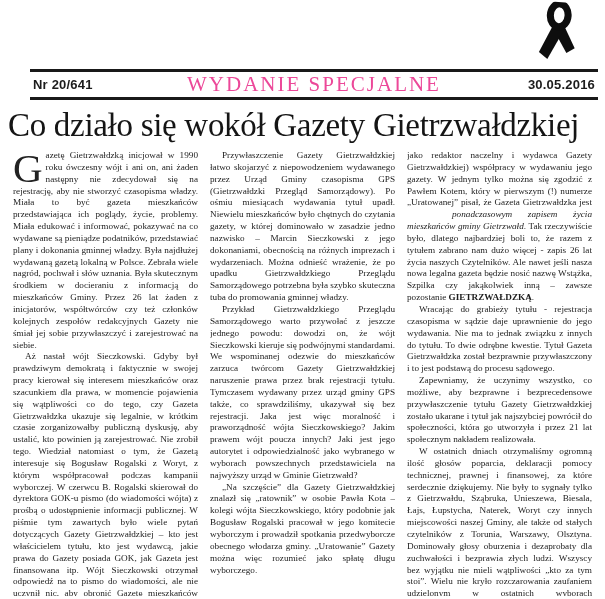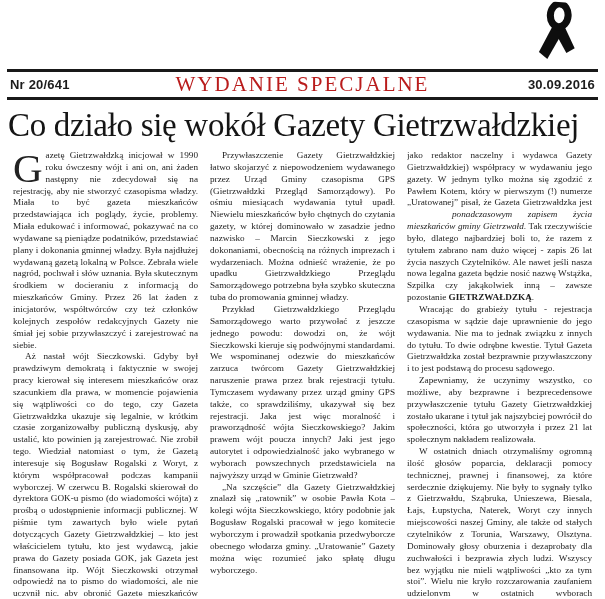--- a/index.html
+++ b/index.html
@@ -12,35 +12,35 @@
     color:#1c1c1c;
     font-family:"Liberation Serif", serif;
     overflow:hidden;
   }
   
   .ribbon {
     position:absolute; top:2px; right:24px;
     width:46px; height:62px;
     transform:rotate(4deg);
   }
-  .masthead { margin-top:69px; }
+  .masthead { margin-top:69px;padding-left:23px; }
   .rule { height:3px; background:#191919; margin:0 7px; }
   .mast-row {
     position:relative;
     display:flex; justify-content:space-between; align-items:center;
     height:25px; margin:0 10px;
   }
   .mast-issue, .mast-date {
     font-family:"Liberation Sans", sans-serif;
     font-weight:bold; font-size:13px; letter-spacing:.2px;
   }
   .mast-title {
     position:absolute; left:0; right:0; text-align:center;
     font-family:"Liberation Serif", serif;
-    font-size:21px; letter-spacing:2px; color:#b91c1c;
+    font-size:21px; letter-spacing:2px; color:#ec4899;
   }
   
   .headline {
     font-size:33px; font-weight:normal; color:#151515;
     letter-spacing:-.3px;
     margin:7px 8px 6px 8px;
     white-space:nowrap;
   }
   
   .columns {
@@ -73,21 +73,21 @@
     <path d="M30 24 L45 51 L36 57 L20 32 Z" fill="#0e0e0e"></path>
     <path d="M20 24 L5 58 L15 65 L31 32 Z" fill="#0e0e0e"></path>
     <ellipse cx="25" cy="15" rx="10" ry="13" fill="none" stroke="#0e0e0e" stroke-width="8"></ellipse>
   </svg>
 
   <div class="masthead">
     <div class="rule"></div>
     <div class="mast-row">
       <span class="mast-issue">Nr 20/641</span>
       <span class="mast-title">WYDANIE SPECJALNE</span>
-      <span class="mast-date">30.09.2016</span>
+      <span class="mast-date">30.05.2016</span>
     </div>
     <div class="rule"></div>
   </div>
 
   <h1 class="headline">Co działo się wokół Gazety Gietrzwałdzkiej</h1>
 
   <div class="columns">
     <div class="col">
         <p class="para"><span class="dropcap">G</span><span>azetę Gietrzwałdzką inicjował w 1990 roku ówczesny wójt i ani on, ani żaden następny nie zdecydował się na rejestrację, aby nie stworzyć czasopisma władzy. Miała to być gazeta mieszkańców przedstawiająca ich poglądy, życie, problemy. Miała edukować i informować, pokazywać na co wydawane są pieniądze podatników, przedstawiać plany i dokonania gminnej władzy. Była najdłużej wydawaną gazetą lokalną w Polsce. Zebrała wiele nagród, pochwał i słów uznania. Była skutecznym środkiem w docieraniu z informacją do mieszkańców Gminy. Przez 26 lat żaden z inicjatorów, współtwórców czy też członków kolejnych zespołów redakcyjnych Gazety nie śmiał jej sobie przywłaszczyć i zarejestrować na siebie.</span></p>
         <p class="para indent"><span>Aż nastał wójt Sieczkowski. Gdyby był prawdziwym demokratą i faktycznie w swojej pracy kierował się interesem mieszkańców oraz szacunkiem dla prawa, w momencie pojawienia się wątpliwości co do tego, czy Gazeta Gietrzwałdzka ukazuje się legalnie, w krótkim czasie zorganizowałby publiczną dyskusję, aby ustalić, kto powinien ją zarejestrować. Nie zrobił tego. Wiedział natomiast o tym, że Gazetą interesuje się Bogusław Rogalski z Woryt, z którym współpracował podczas kampanii wyborczej. W czerwcu B. Rogalski skierował do dyrektora GOK-u pismo (do wiadomości wójta) z prośbą o udostępnienie informacji publicznej. W piśmie tym zawartych było wiele pytań dotyczących Gazety Gietrzwałdzkiej – kto jest właścicielem tytułu, kto jest wydawcą, jakie prawa do Gazety posiada GOK, jak Gazeta jest finansowana itp. Wójt Sieczkowski otrzymał odpowiedź na to pismo do wiadomości, ale nie uczynił nic, aby obronić Gazetę mieszkańców Gminy.</span></p>

